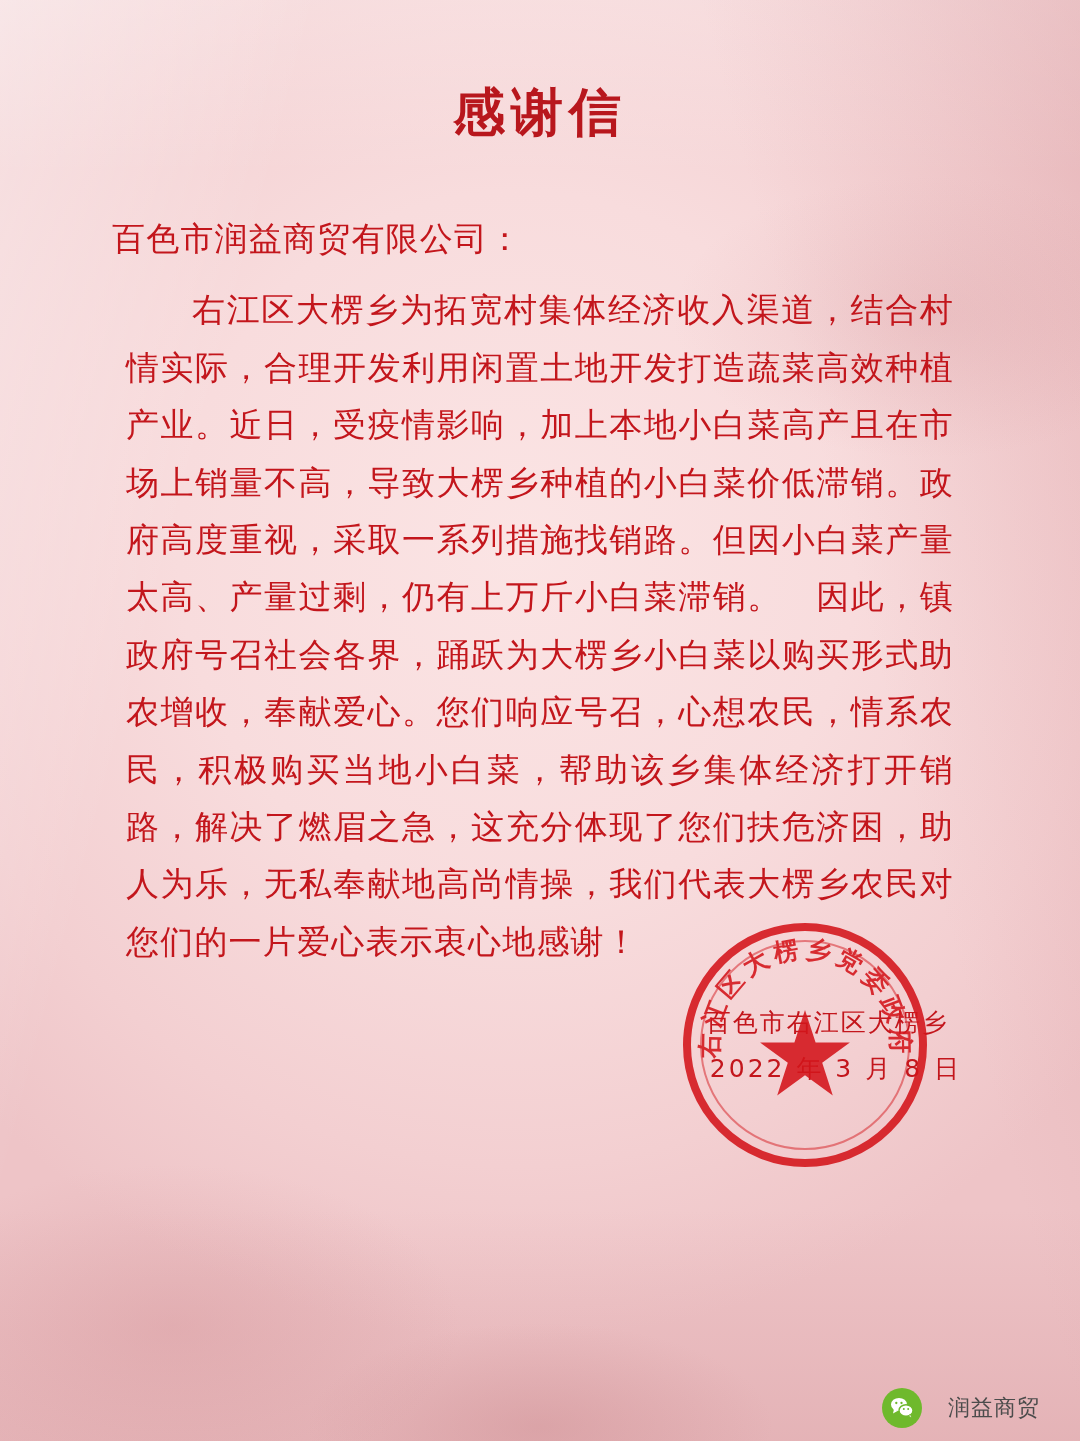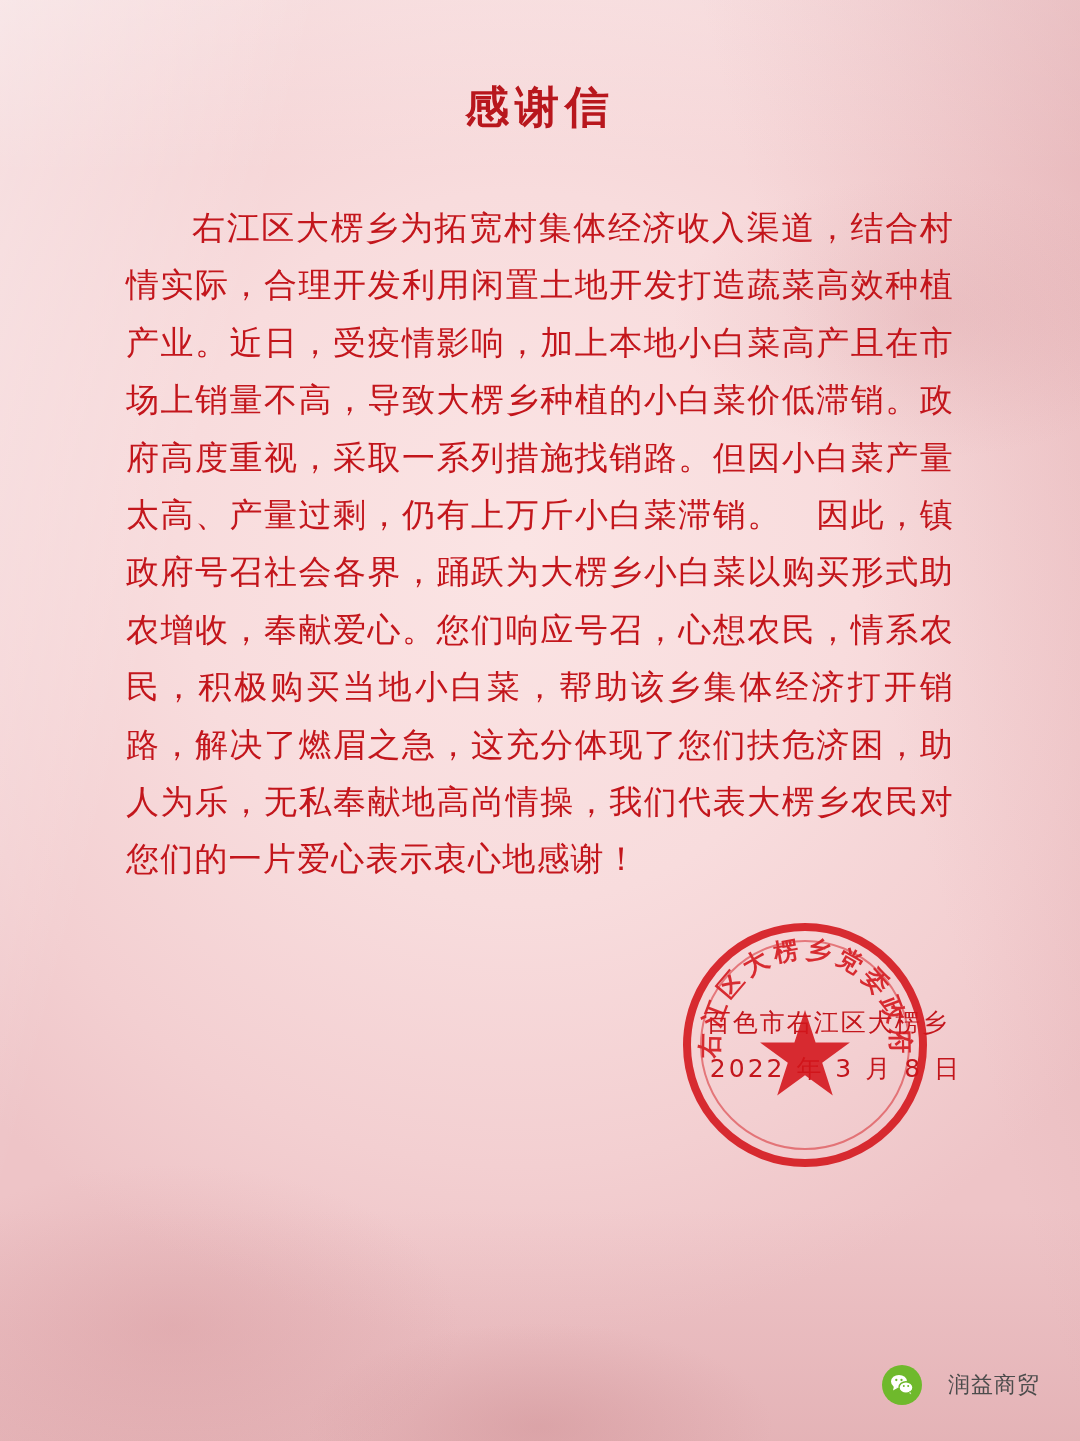--- a/index.html
+++ b/index.html
@@ -47,21 +47,21 @@
   }
 
   .content {
     position: relative;
     z-index: 2;
   }
 
   
   .title {
     text-align: center;
-    font-size: 44px;
+    font-size: 52px;
     font-weight: bold;
     color: #b8171d;
     letter-spacing: 6px;
     padding-top: 78px;
     font-family: "DejaVu Serif", "Liberation Serif", serif;
   }
 
   
   .letter-body {
     margin: 62px 112px 0 112px;
@@ -108,21 +108,21 @@
     height: 254px;
     z-index: 4;
     opacity: 0.88;
   }
   .seal svg { display: block; }
 
   
   .wechat-badge {
     position: absolute;
     right: 40px;
-    bottom: 36px;
+    bottom: 13px;
     display: flex;
     align-items: center;
     gap: 26px;
     z-index: 5;
   }
   .wechat-icon {
     width: 40px;
     height: 40px;
     border-radius: 50%;
     background: #6fb92c;
@@ -140,20 +140,21 @@
 </head>
 <body>
 
 <div class="page">
 
   <div class="content">
 
     <div class="title">感谢信</div>
 
     <div class="letter-body">
+      <p class="salutation">百色市润益商贸有限公司：</p>
       <p class="para">右江区大楞乡为拓宽村集体经济收入渠道，结合村情实际，合理开发利用闲置土地开发打造蔬菜高效种植产业。近日，受疫情影响，加上本地小白菜高产且在市场上销量不高，导致大楞乡种植的小白菜价低滞销。政府高度重视，采取一系列措施找销路。但因小白菜产量太高、产量过剩，仍有上万斤小白菜滞销。　因此，镇政府号召社会各界，踊跃为大楞乡小白菜以购买形式助农增收，奉献爱心。您们响应号召，心想农民，情系农民，积极购买当地小白菜，帮助该乡集体经济打开销路，解决了燃眉之急，这充分体现了您们扶危济困，助人为乐，无私奉献地高尚情操，我们代表大楞乡农民对您们的一片爱心表示衷心地感谢！</p>
     </div>
   </div>
 
   <div class="seal">
     <svg width="254" height="254" viewBox="0 0 254 254" xmlns="http://www.w3.org/2000/svg">
       <defs>
         <path id="sealArc" d="M 40,127 A 87,87 0 0 1 214,127" fill="none"></path>
       </defs>
       <circle cx="127" cy="127" r="118" fill="none" stroke="#d4141a" stroke-width="8"></circle>

